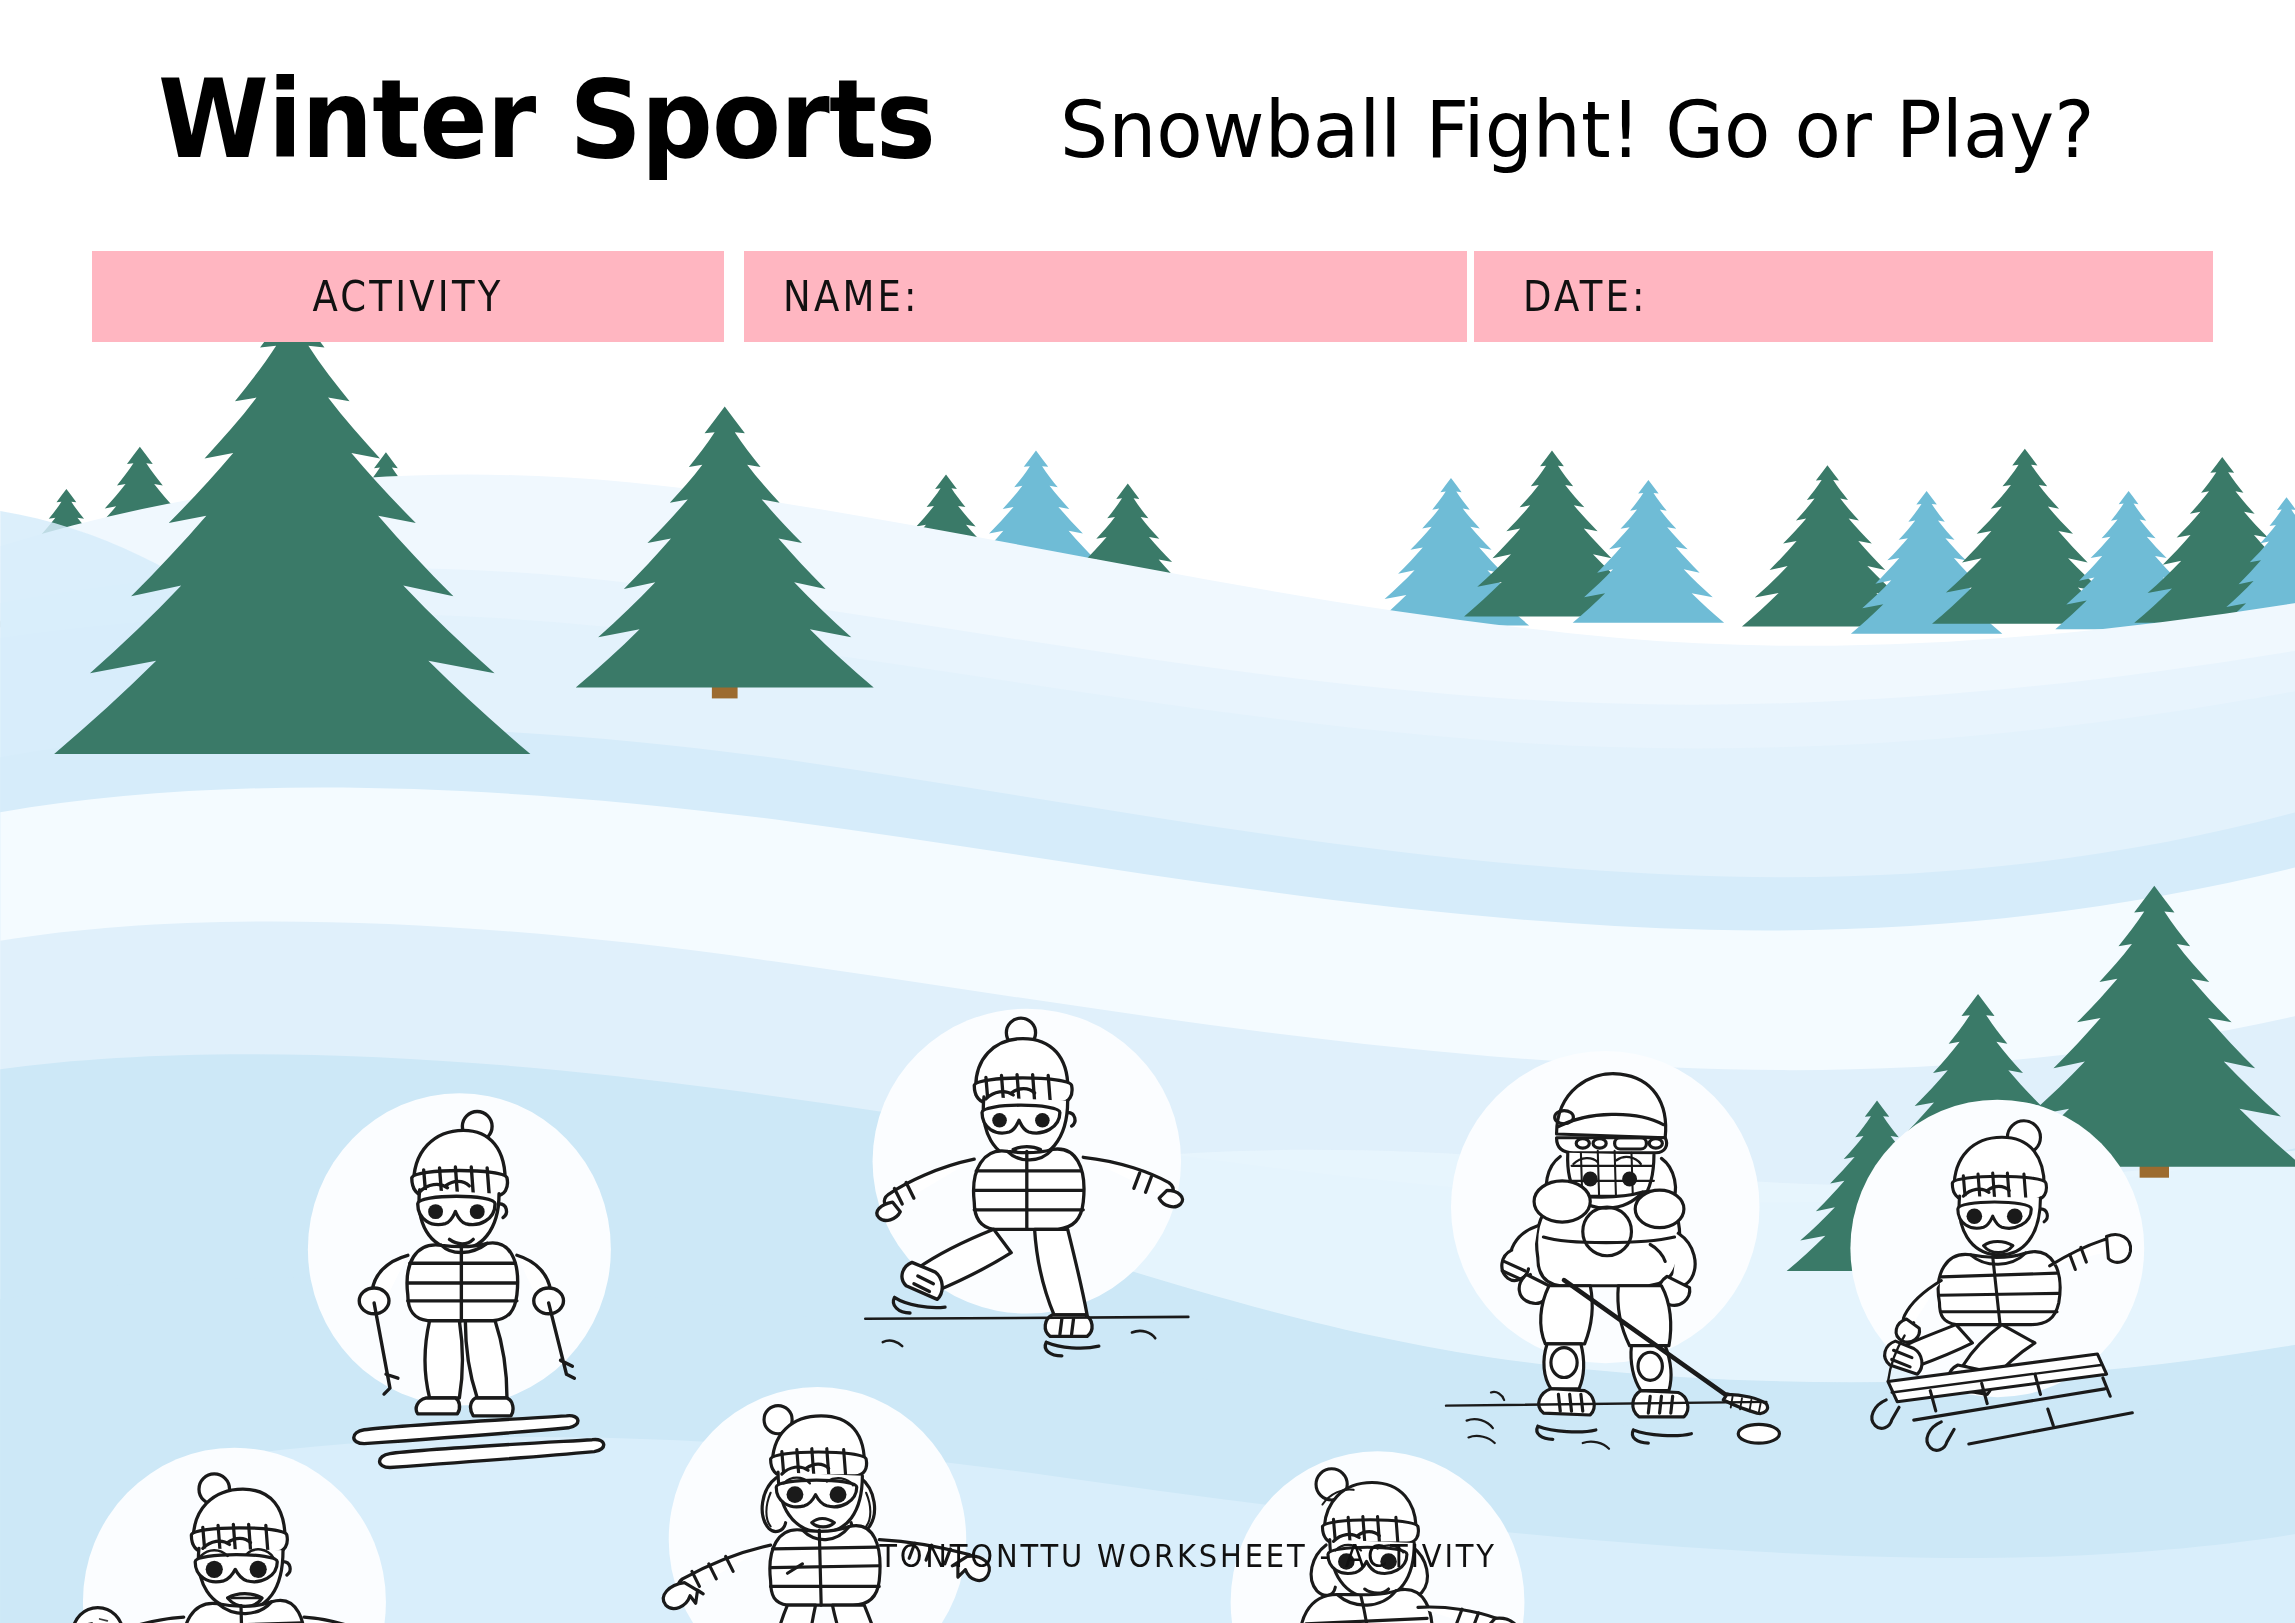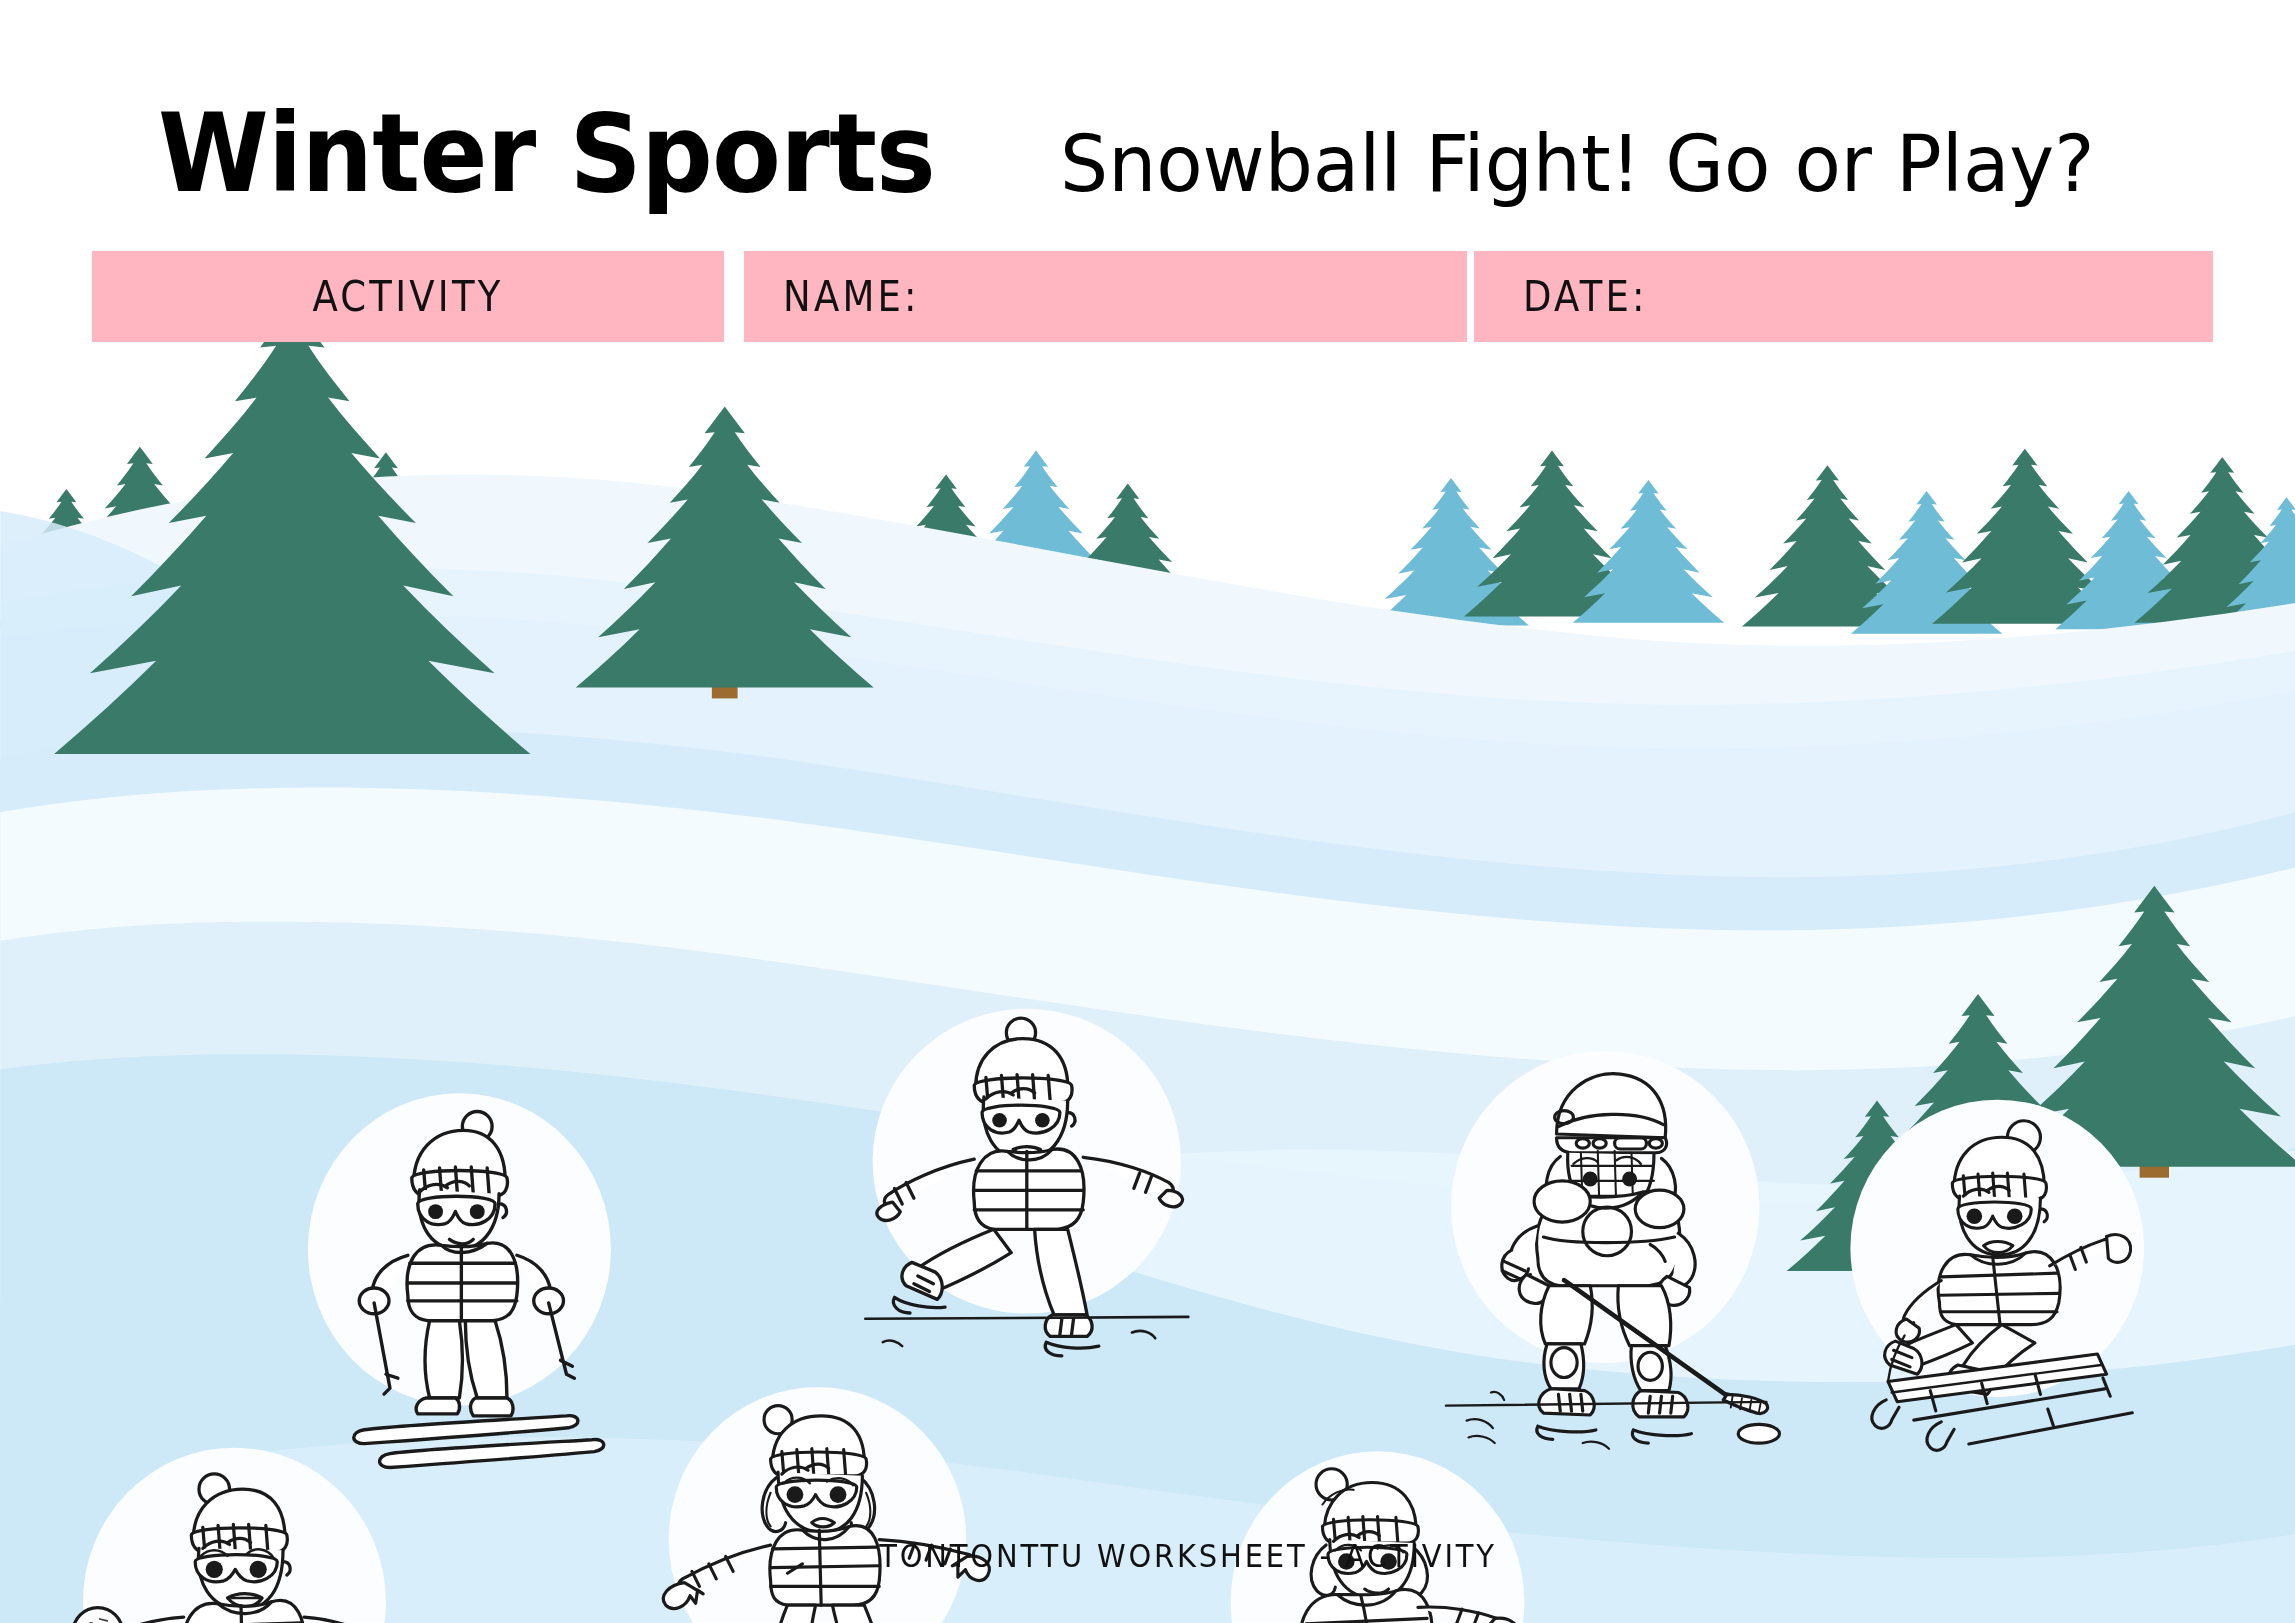--- a/index.html
+++ b/index.html
@@ -12,21 +12,21 @@
   #page {
     position:relative;
     width:2296px; height:1624px;
     background:#ffffff;
     overflow:hidden;
   }
 
   
   #header-area {
     position:absolute; left:0; top:0; width:2287px; height:243px;
-    background:#ffffff; z-index:40;margin-top:34px;
+    background:#ffffff; z-index:40;
   }
   #title-row {
     position:absolute; left:0; top:66px; width:2296px;
     display:flex; align-items:baseline; justify-content:center;
     white-space:nowrap;
   }
   #worksheet-title {
     font-family:"DejaVu Sans", sans-serif;
     font-weight:700;
     font-size:108px;

